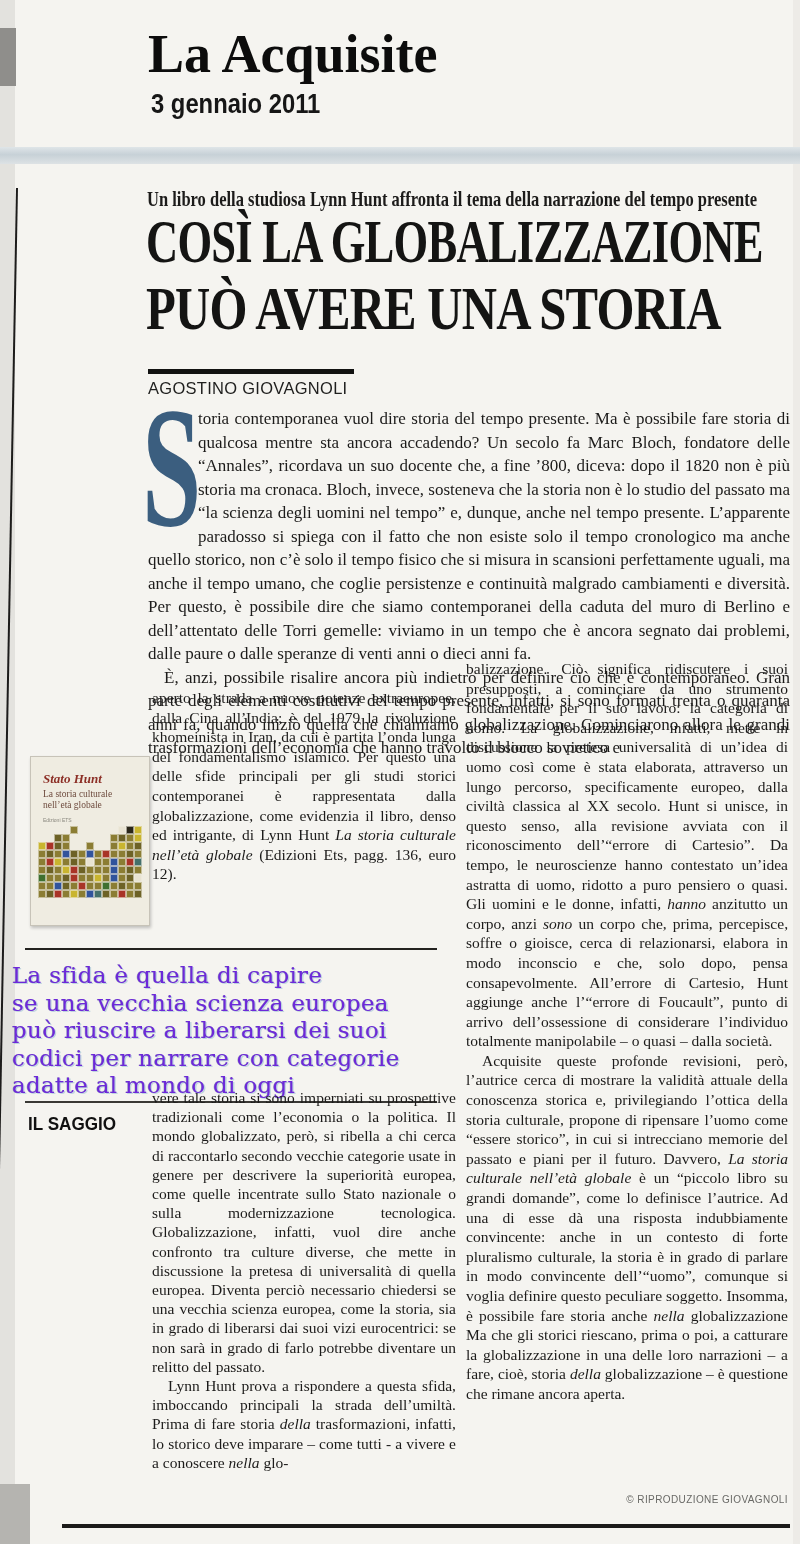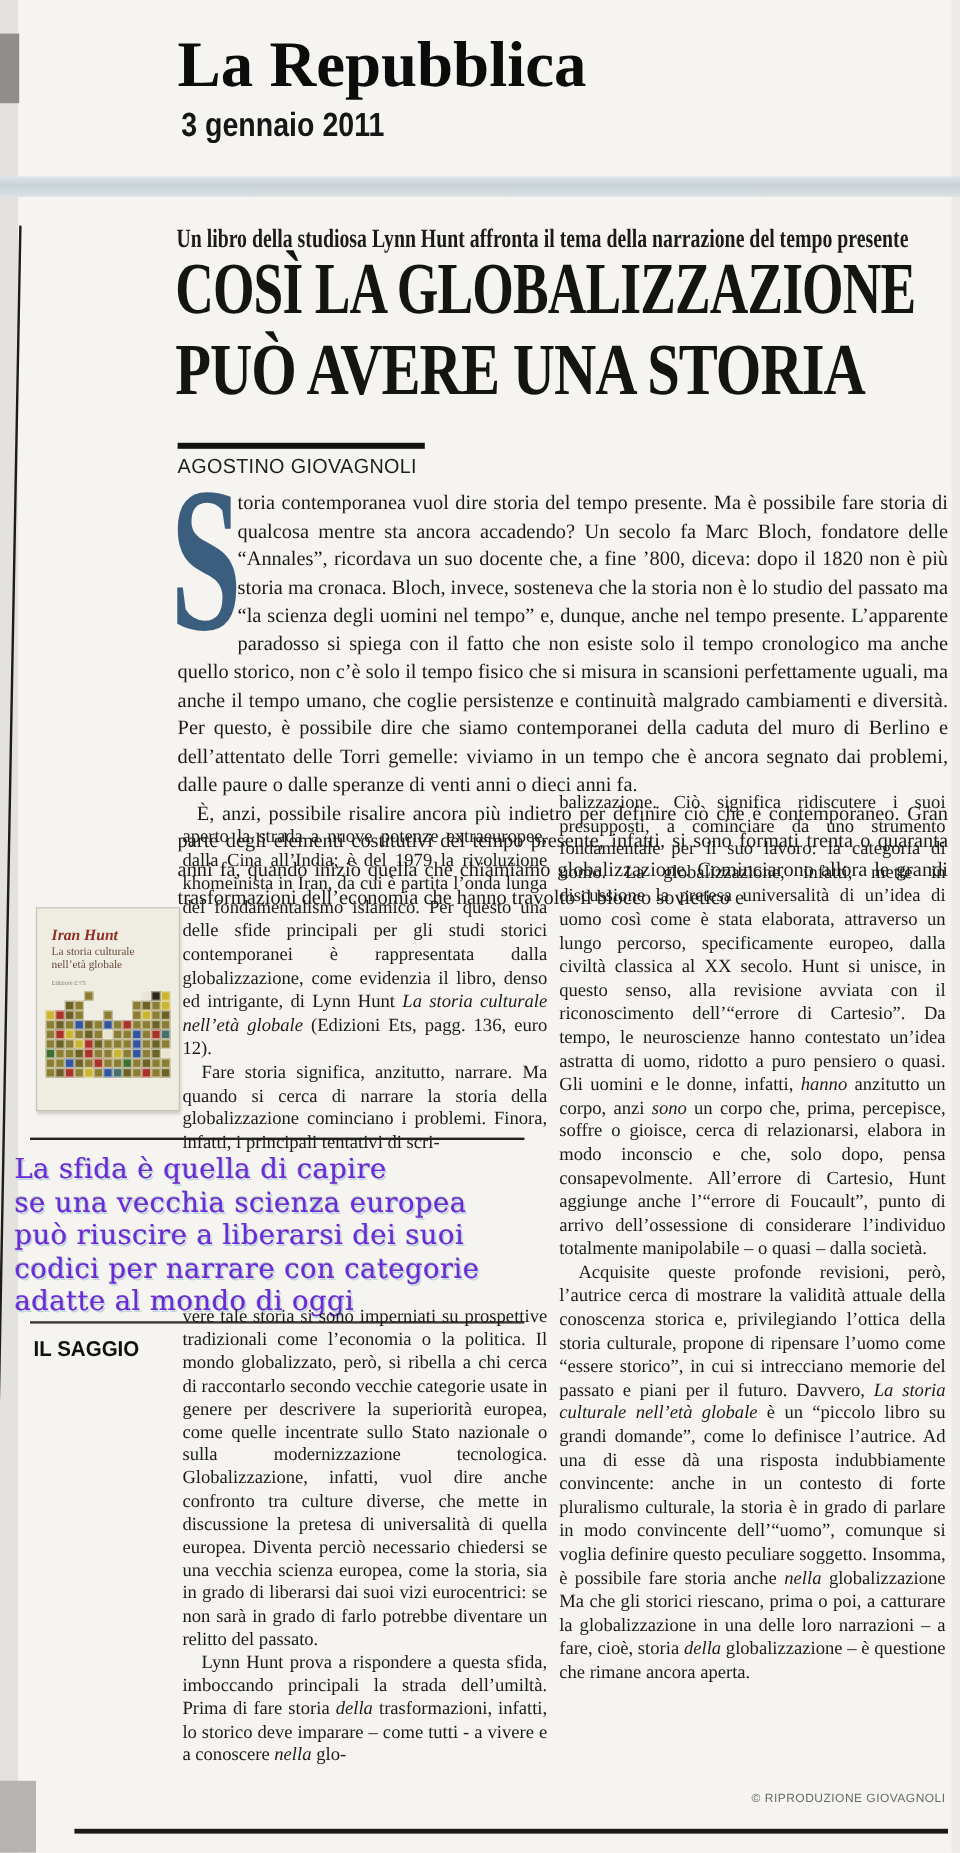--- a/index.html
+++ b/index.html
@@ -74,40 +74,40 @@
 </head>
 <body>
 
 <div class="abs edge-left"></div>
 <div class="abs edge-right"></div>
 <div class="abs smudge-a"></div>
 <div class="abs smudge-b"></div>
 <div class="abs topband"></div>
 <div class="abs vrule"></div>
 
-<div class="abs masthead-title">La Repubblica</div>
+<div class="abs masthead-title">La Acquisite</div>
 <div class="abs masthead-date">3 gennaio 2011</div>
 
 <div class="abs kicker">
   <span>Un libro della studiosa Lynn Hunt affronta il tema della narrazione del tempo presente</span>
 </div>
 <div class="abs headline">
   <span class="hl l1">COSÌ LA GLOBALIZZAZIONE</span><br>
   <span class="hl l2">PUÒ AVERE UNA STORIA</span>
 </div>
 <div class="abs byline-bar"></div>
 <div class="abs byline">AGOSTINO GIOVAGNOLI</div>
 
 <div class="abs intro">
     <p><span class="dropcap">S</span><span>toria contemporanea vuol dire storia del tempo presente. Ma è possibile fare storia di qualcosa mentre sta ancora accadendo? Un secolo fa Marc Bloch, fondatore delle “Annales”, ricordava un suo docente che, a fine ’800, diceva: dopo il 1820 non è più storia ma cronaca. Bloch, invece, sosteneva che la storia non è lo studio del passato ma “la scienza degli uomini nel tempo” e, dunque, anche nel tempo presente. L’apparente paradosso si spiega con il fatto che non esiste solo il tempo cronologico ma anche quello storico, non c’è solo il tempo fisico che si misura in scansioni perfettamente uguali, ma anche il tempo umano, che coglie persistenze e continuità malgrado cambiamenti e diversità. Per questo, è possibile dire che siamo contemporanei della caduta del muro di Berlino e dell’attentato delle Torri gemelle: viviamo in un tempo che è ancora segnato dai problemi, dalle paure o dalle speranze di venti anni o dieci anni fa.</span></p>
     <p class="ind"><span>È, anzi, possibile risalire ancora più indietro per definire ciò che è contemporaneo. Gran parte degli elementi costitutivi del tempo presente, infatti, si sono formati trenta o quaranta anni fa, quando iniziò quella che chiamiamo globalizzazione. Cominciarono allora le grandi trasformazioni dell’economia che hanno travolto il blocco sovietico e</span></p>
   </div>
 
 <div class="abs cover">
-  <div class="cover-author">Iran Hunt</div>
+  <div class="cover-author">Stato Hunt</div>
   <div class="cover-title">La storia culturale nell’età globale</div>
   <div class="cover-imprint">Edizioni ETS</div>
   <div class="mosaic">
       <div style="background: transparent; border: none;"></div>
       <div style="background: transparent; border: none;"></div>
       <div style="background: transparent; border: none;"></div>
       <div style="background: transparent; border: none;"></div>
       <div style="background: rgb(139, 125, 51);"></div>
       <div style="background: transparent; border: none;"></div>
       <div style="background: transparent; border: none;"></div>
@@ -219,21 +219,20 @@
       <div style="background: rgb(109, 98, 38);"></div>
       <div style="background: rgb(139, 125, 51);"></div>
       <div style="background: rgb(169, 51, 39);"></div>
       <div style="background: rgb(139, 125, 51);"></div>
       <div style="background: rgb(109, 98, 38);"></div>
     </div>
 </div>
 
 <div class="abs bcol col-left">
     <p><span>aperto la strada a nuove potenze extraeuropee, dalla Cina all’India; è del 1979 la rivoluzione khomeinista in Iran, da cui è partita l’onda lunga del fondamentalismo islamico. Per questo una delle sfide principali per gli studi storici contemporanei è rappresentata dalla globalizzazione, come evidenzia il libro, denso ed intrigante, di Lynn Hunt </span><span class="it">La storia culturale nell’età globale</span><span> (Edizioni Ets, pagg. 136, euro 12).</span></p>
-    <p class="ind"><span>Fare storia significa, anzitutto, narrare. Ma quando si cerca di narrare la storia della globalizzazione cominciano i problemi. Finora, infatti, i principali tentativi di scri-</span></p>
   </div>
 <div class="abs bcol col-right">
     <p><span>balizzazione. Ciò significa ridiscutere i suoi presupposti, a cominciare da uno strumento fondamentale per il suo lavoro: la categoria di uomo. La globalizzazione, infatti, mette in discussione la pretesa universalità di un’idea di uomo così come è stata elaborata, attraverso un lungo percorso, specificamente europeo, dalla civiltà classica al XX secolo. Hunt si unisce, in questo senso, alla revisione avviata con il riconoscimento dell’“errore di Cartesio”. Da tempo, le neuroscienze hanno contestato un’idea astratta di uomo, ridotto a puro pensiero o quasi. Gli uomini e le donne, infatti, </span><span class="it">hanno</span><span> anzitutto un corpo, anzi </span><span class="it">sono</span><span> un corpo che, prima, percepisce, soffre o gioisce, cerca di relazionarsi, elabora in modo inconscio e che, solo dopo, pensa consapevolmente. All’errore di Cartesio, Hunt aggiunge anche l’“errore di Foucault”, punto di arrivo dell’ossessione di considerare l’individuo totalmente manipolabile – o quasi – dalla società.</span></p>
     <p class="ind"><span>Acquisite queste profonde revisioni, però, l’autrice cerca di mostrare la validità attuale della conoscenza storica e, privilegiando l’ottica della storia culturale, propone di ripensare l’uomo come “essere storico”, in cui si intrecciano memorie del passato e piani per il futuro. Davvero, </span><span class="it">La storia culturale nell’età globale</span><span> è un “piccolo libro su grandi domande”, come lo definisce l’autrice. Ad una di esse dà una risposta indubbiamente convincente: anche in un contesto di forte pluralismo culturale, la storia è in grado di parlare in modo convincente dell’“uomo”, comunque si voglia definire questo peculiare soggetto. Insomma, è possibile fare storia anche </span><span class="it">nella</span><span> globalizzazione Ma che gli storici riescano, prima o poi, a catturare la globalizzazione in una delle loro narrazioni – a fare, cioè, storia </span><span class="it">della</span><span> globalizzazione – è questione che rimane ancora aperta.</span></p>
   </div>
 
 <div class="abs rule-a"></div>
 <div class="abs pullquote">La sfida è quella di capire
 se una vecchia scienza europea
 può riuscire a liberarsi dei suoi

